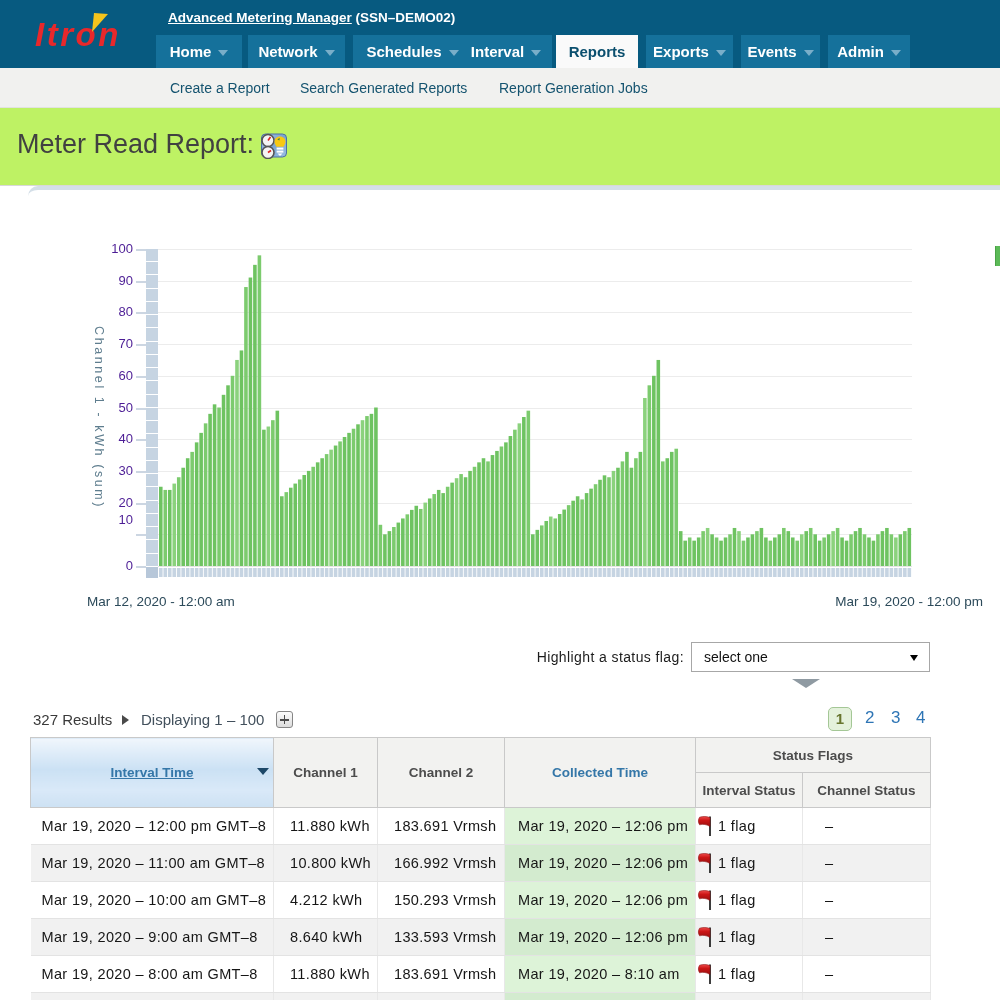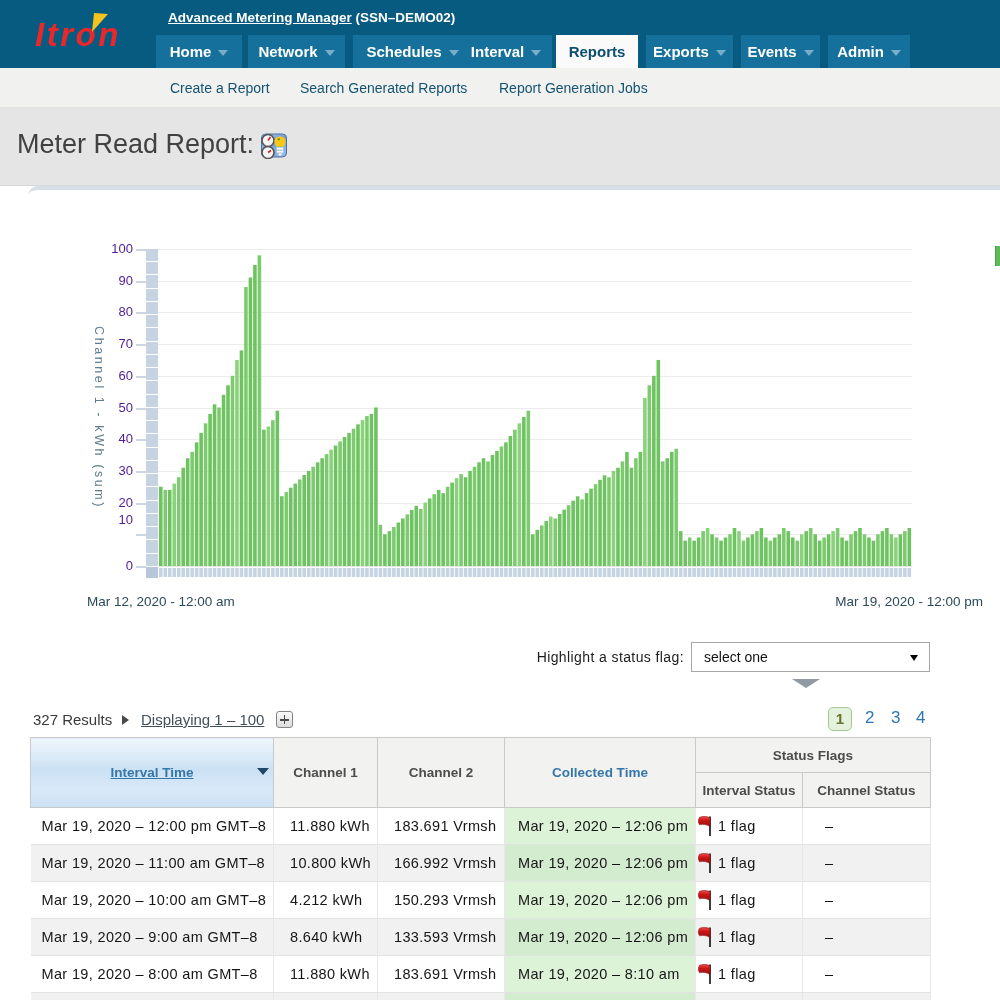--- a/index.html
+++ b/index.html
@@ -9,21 +9,21 @@
 #topbar{position:absolute;left:0;top:0;width:1000px;height:68px;background:#075a80;}
 #amm{position:absolute;left:168px;top:10px;color:#fff;font-size:13.5px;font-weight:bold;}
 #amm a{color:#fff;text-decoration:underline;}
 .nbtn{position:absolute;top:35px;height:33px;background:#15719b;color:#fff;font-size:15px;font-weight:bold;display:flex;align-items:center;justify-content:center;gap:7px;}
 .nbtn.active{background:#fafafa;color:#0b4f6e;}
 .navarr{width:0;height:0;border-left:5px solid transparent;border-right:5px solid transparent;border-top:6px solid #79aec9;margin-top:2px;}
 
 #subbar{position:absolute;left:0;top:68px;width:1000px;height:40px;background:#f1f1ef;border-bottom:1px solid #e2e2e0;}
 #subbar span{position:absolute;top:12px;font-size:14px;color:#14536f;}
 
-#titlebar{position:absolute;left:0;top:108px;width:1000px;height:78px;background:#e5e5e5;border-bottom:1px solid #d8d8d8;}
+#titlebar{position:absolute;left:0;top:108px;width:1000px;height:78px;background:#bef264;border-bottom:1px solid #d8d8d8;}
 #titlebar .t{position:absolute;left:17px;top:21px;font-size:27px;color:#414141;}
 #titlebar .lnk{position:absolute;left:295px;top:21px;font-size:27px;color:#1879a3;text-decoration:underline;letter-spacing:0.2px;}
 #mic{position:absolute;left:260px;top:131px;}
 
 #panel{position:absolute;left:28px;top:186px;width:972px;height:814px;border-top:4px solid #d4dfe8;border-radius:10px 0 0 0;background:#fff;}
 
 .grid{position:absolute;left:146px;width:766px;height:1px;background:#ececec;}
 #baseline{position:absolute;left:146px;top:566px;width:766px;height:1px;background:#e4e4e4;}
 .ylab{position:absolute;left:85px;width:48px;text-align:right;font-size:13px;color:#4c1d95;}
 .ytick{position:absolute;left:136px;width:10px;height:2px;background:#ccd6e2;}
@@ -36,21 +36,21 @@
 #legendcut{position:absolute;left:995px;top:246px;width:5px;height:20px;background:#5cba57;border-left:1px solid #4aa247;}
 
 #hlab{position:absolute;left:484px;top:649px;width:200px;text-align:right;font-size:14px;color:#1c1c1c;letter-spacing:0.4px;}
 #hsel{position:absolute;left:691px;top:642px;width:239px;height:30px;background:#fff;border:1px solid #a7a7a7;}
 #hsel .txt{position:absolute;left:12px;top:6px;font-size:14px;color:#111;}
 #hsel .arr{position:absolute;right:11px;top:12px;width:0;height:0;border-left:4.5px solid transparent;border-right:4.5px solid transparent;border-top:6px solid #000;}
 #collapse{position:absolute;left:792px;top:679px;width:0;height:0;border-left:14px solid transparent;border-right:14px solid transparent;border-top:9px solid #8f9aa2;}
 
 #res{position:absolute;left:33px;top:711px;font-size:15px;color:#3a3a3a;}
 #resarr{position:absolute;left:122px;top:715px;width:0;height:0;border-top:5px solid transparent;border-bottom:5px solid transparent;border-left:7px solid #4a4a4a;}
-#disp{position:absolute;left:141px;top:711px;font-size:15px;color:#42505c;text-decoration:underline;}
+#disp{position:absolute;left:141px;top:711px;font-size:15px;color:#42505c;}
 #plusico{position:absolute;left:276px;top:711px;width:17px;height:17px;border:1px solid #858585;border-radius:3px;background:linear-gradient(#fbfbfb,#dcdcdc);}
 #plusico:before{content:"";position:absolute;left:3px;top:7px;width:9px;height:1.5px;background:#4a4a4a;}
 #plusico:after{content:"";position:absolute;left:6.8px;top:3px;width:1.5px;height:9px;background:#4a4a4a;}
 #pg1{position:absolute;left:828px;top:707px;width:24px;height:24px;background:#e4f1dc;border:1px solid #a4c796;border-radius:5px;text-align:center;line-height:22px;font-size:15px;font-weight:bold;color:#67752e;}
 .pgl{position:absolute;top:708px;font-size:17px;color:#2e75b5;}
 
 #tbl{position:absolute;left:30px;top:737px;border-collapse:collapse;table-layout:fixed;width:900px;font-size:14.5px;color:#161616;}
 #tbl th{background:#f2f2f0;color:#4c4c4c;font-size:13.5px;font-weight:bold;border:1px solid #c9c9c9;}
 #tbl th.sorted{background:linear-gradient(180deg,#f0f6fc 0%,#cbe1f4 45%,#d9e9f8 75%,#cde1f3 100%);position:relative;}
 #tbl th.sorted a{color:#3577a8;text-decoration:underline;}

